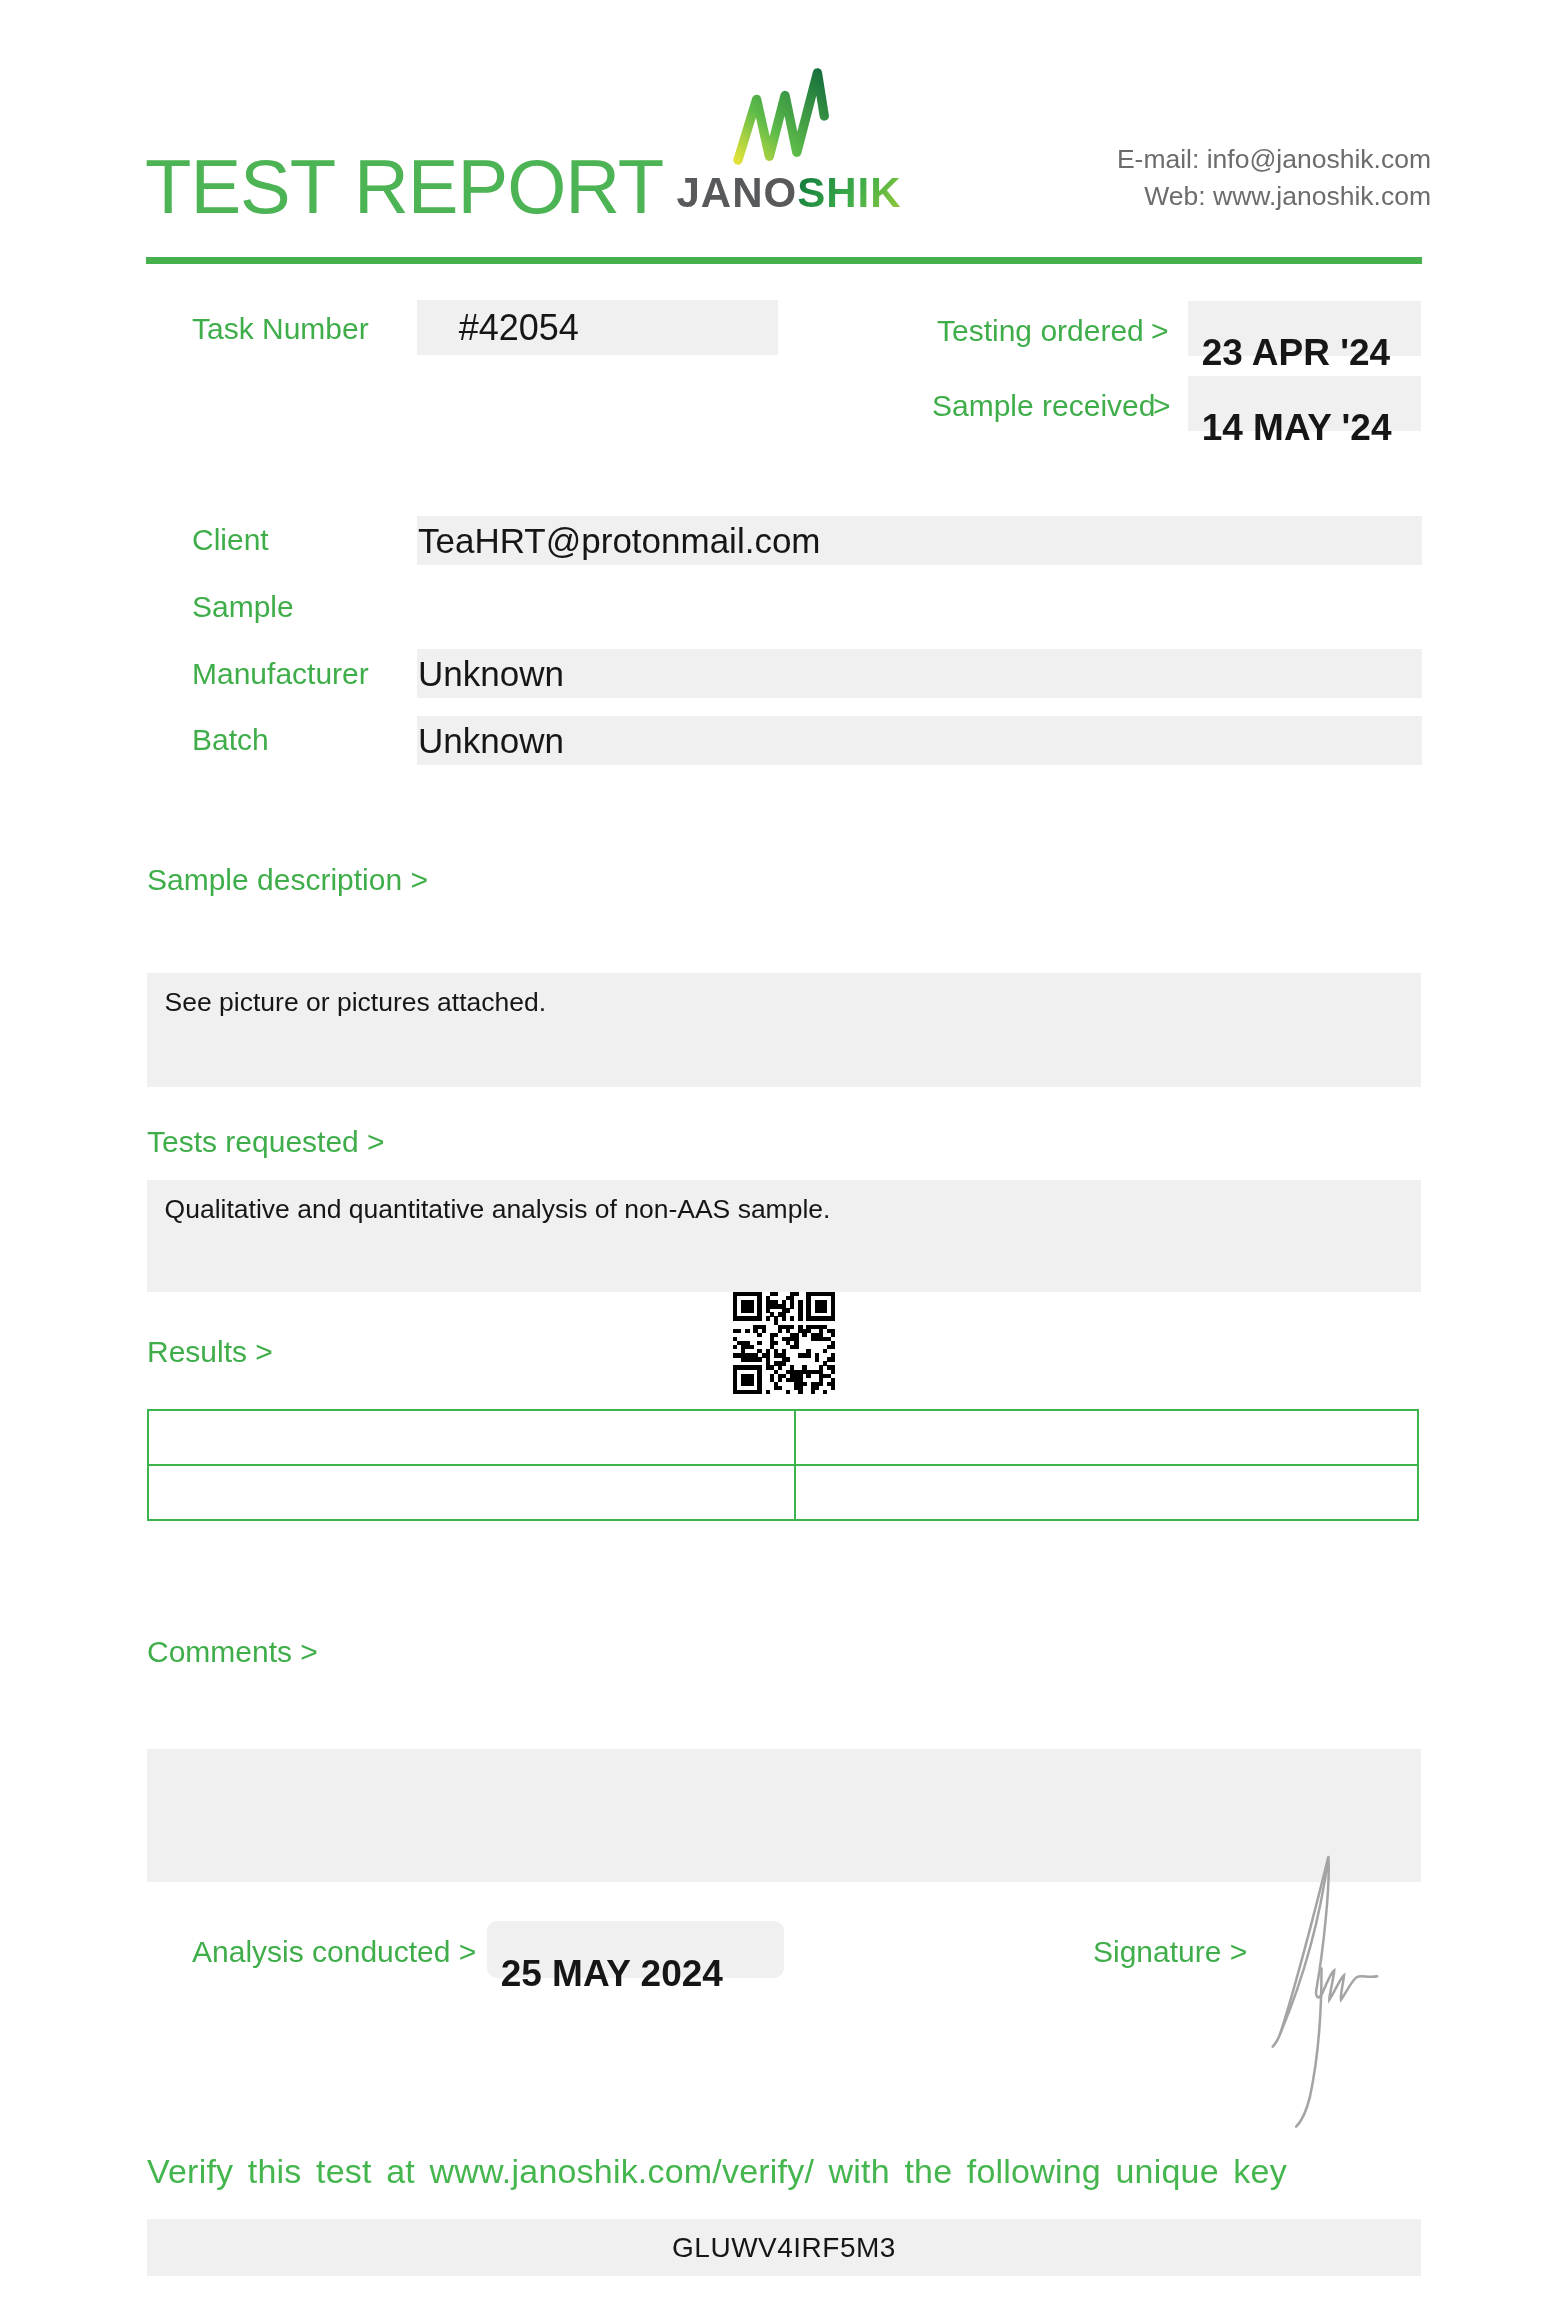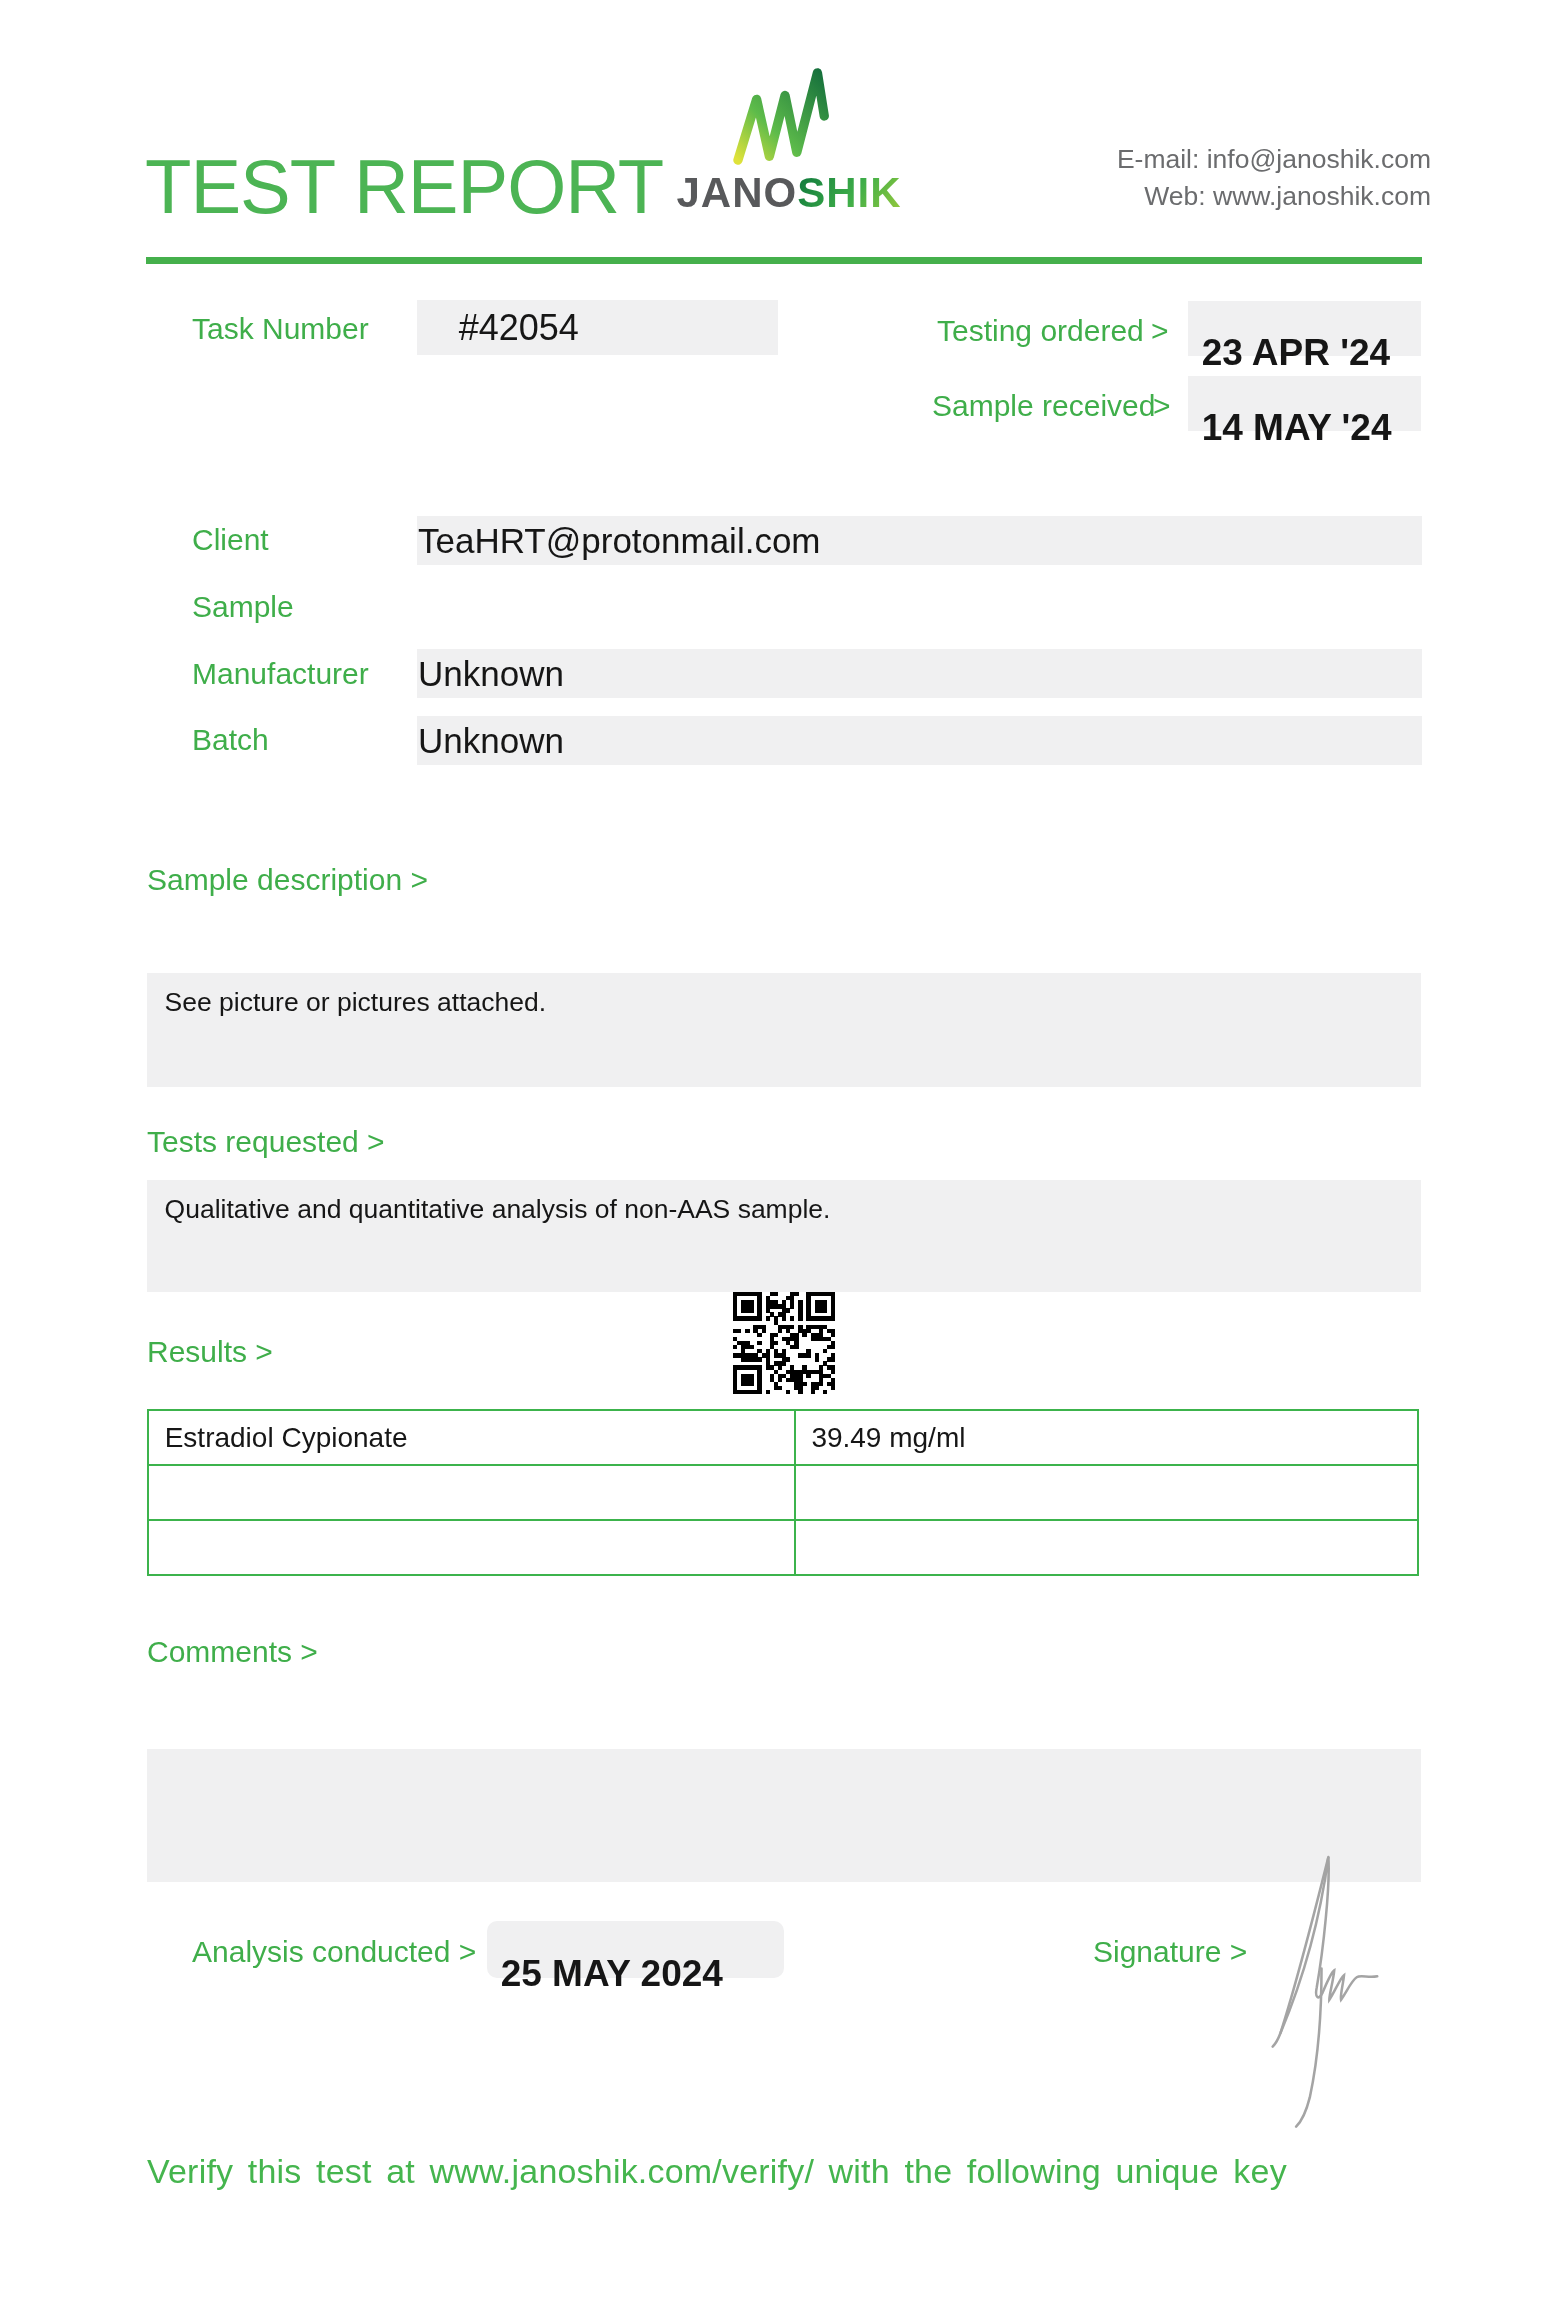--- a/index.html
+++ b/index.html
@@ -464,24 +464,20 @@
         <rect x="54.08" y="99.84" width="4.41" height="4.41"></rect>
         <rect x="66.56" y="99.84" width="4.41" height="4.41"></rect>
         <rect x="79.04" y="99.84" width="4.41" height="4.41"></rect>
         <rect x="91.52" y="99.84" width="4.41" height="4.41"></rect>
       </svg>
   </div>
 
   <div class="abs sec-head" style="left:147px;top:1335px">Results &gt;</div>
   <div class="abs results-table">
     <div class="tr">
-      <div class="td-name">Estradiol Cypionate</div>
-      <div class="td-val">39.49 mg/ml</div>
-    </div>
-    <div class="tr">
       <div class="td-name"></div>
       <div class="td-val"></div>
     </div>
     <div class="tr">
       <div class="td-name"></div>
       <div class="td-val"></div>
     </div>
   </div>
 
   <div class="abs sec-head" style="left:147px;top:1635px">Comments &gt;</div>
@@ -499,15 +495,18 @@
     <svg width="127" height="294" viewBox="0 0 130 300">
       <g fill="none" stroke="#9b9b9b" stroke-width="2.6" stroke-linecap="round" opacity="0.9">
         <path d="M22,196 C38,158 60,98 71,16 C73,44 66,110 59,150 C57,160 61,163 65,155 C70,143 74,134 77,132 C76,143 72,156 72,162 C77,155 83,140 87,137 C86,147 83,157 84,162 C89,155 95,142 100,139 C104,136 112,140 121,138"></path>
         <path d="M71,16 C60,60 40,140 22,196 C19,204 16,208 14,210"></path>
         <path d="M64,130 C64,175 60,225 52,262 C48,278 42,288 38,292"></path>
       </g>
     </svg>
   </div>
 
   <div class="abs verify-head">Verify this test at www.janoshik.com/verify/ with the following unique key</div>
+  <div class="abs gbox key-box">
+    <span class="key-val">GLUWV4IRF5M3</span>
+  </div>
 
 </div>
 
 
 </body></html>

